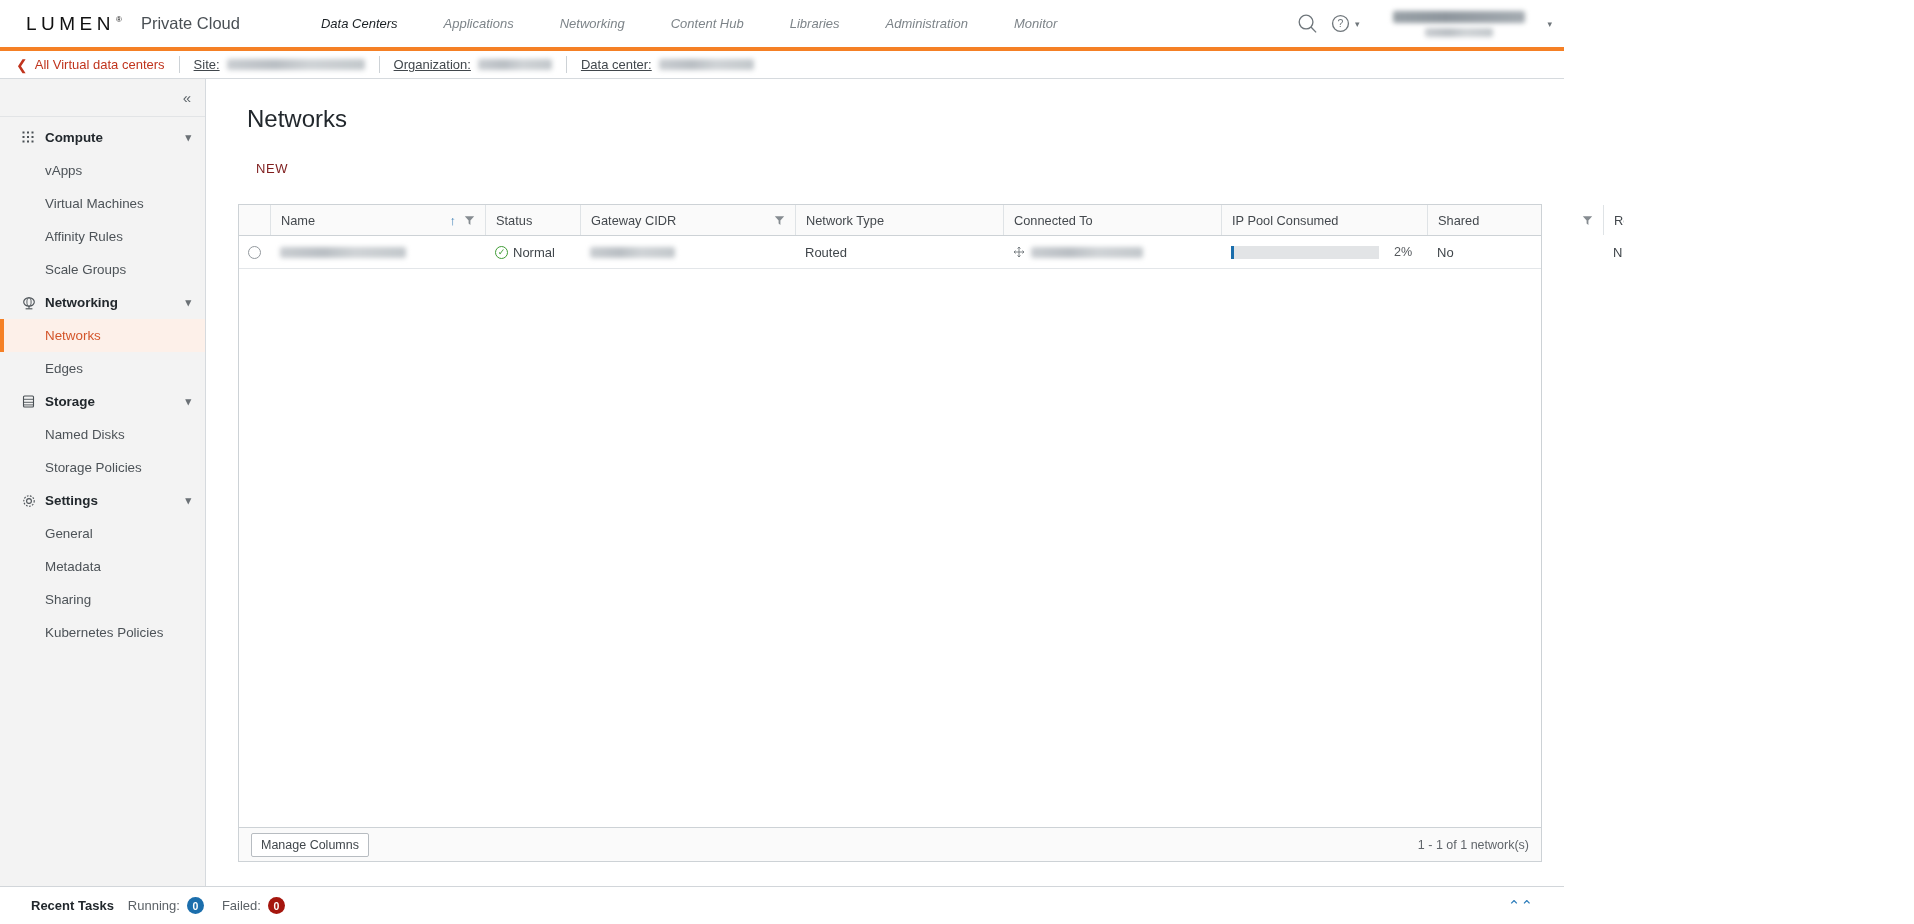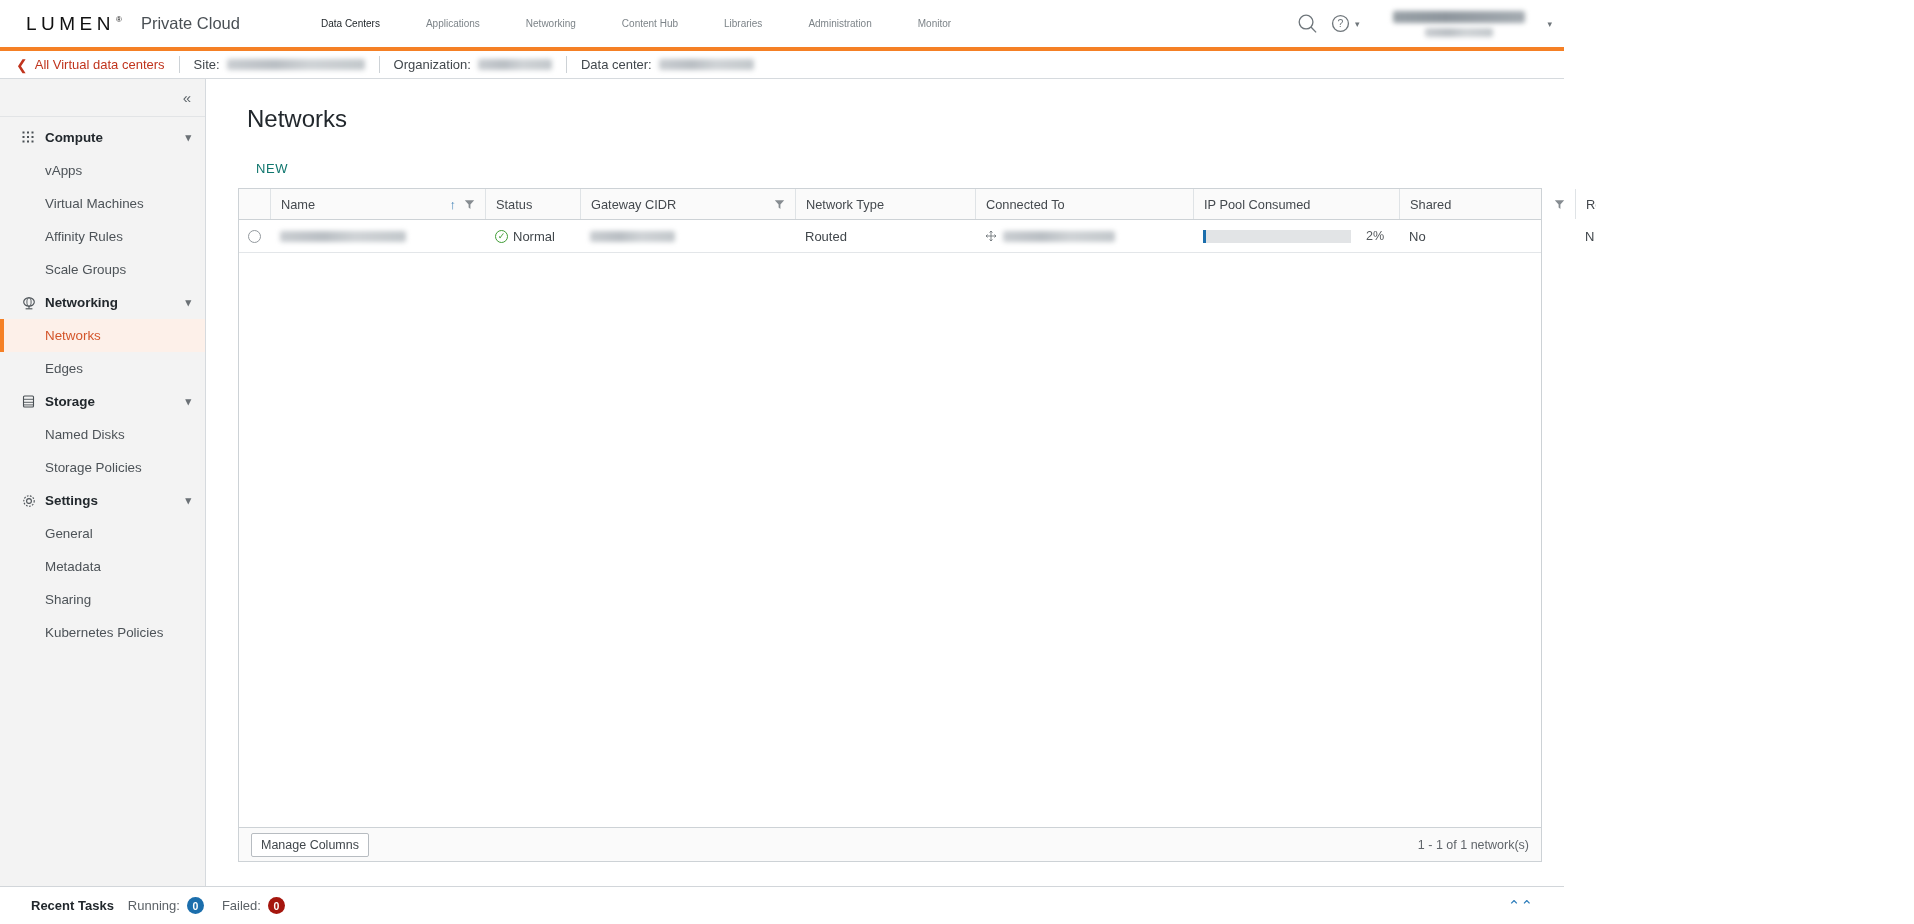--- a/index.html
+++ b/index.html
@@ -52,27 +52,28 @@
     color: #4a5055;
     font-weight: 400;
   }
   .navitems {
     display: flex;
     align-items: center;
     margin-left: 58px;
     height: 100%;
   }
   .navitem {
-    font-size: 10px;
+    font-size: 13px;
     color: #7d8489;
     padding: 0 23px;
     height: 100%;
     display: flex; align-items: center;
     cursor: pointer;
     white-space: nowrap;
+    font-style: italic;
   }
   .navitem.active { color: #1c2226; font-weight: 400; }
   .nav-right {
     margin-left: auto;
     display: flex; align-items: center;
     height: 100%;
     padding-right: 12px;
   }
   .icon-btn {
     width: 44px; height: 51px;
@@ -112,21 +113,21 @@
     padding-left: 16px;
   }
   .bc-back {
     display: flex; align-items: center;
     color: #c0341d; cursor: pointer;
     font-size: 13px;
   }
   .bc-chev { font-size: 14px; margin-right: 7px; color:#c0341d; }
   .bc-sep { width: 1px; height: 17px; background: #cdd2d6; margin: 0 14px; }
   .bc-field { display: flex; align-items: center; white-space: nowrap; }
-  .bc-label { color: #41474c; margin-right: 7px; }
+  .bc-label { color: #41474c; margin-right: 7px; text-decoration: underline; }
 
   
   .body-row { display: flex; flex: 1 1 auto; min-height: 0; background:#fff; }
 
   
   .sidebar {
     width: 206px;
     flex: 0 0 206px;
     background: #f3f3f3;
     border-right: 1px solid #d6dade;
@@ -173,24 +174,24 @@
     display: flex; flex-direction: column;
     min-width: 0;
   }
   .page-title {
     font-size: 24px;
     color: #22282d;
     font-weight: 400;
     margin: 26px 0 0 9px;
   }
   .new-btn {
-    margin: 24px 0 8px 12px;
+    margin: 24px 0 24px 12px;
     font-size: 13px;
     letter-spacing: 0.6px;
-    color: #0f766e;
+    color: #7f1d1d;
     background: transparent;
     border: none;
     cursor: pointer;
     padding: 4px 6px;
     align-self: flex-start;
     font-family: "Liberation Sans", sans-serif;
   }
 
   .grid {
     border: 1px solid #cdd2d6;
@@ -221,21 +222,21 @@
   .th .th-label { flex: 0 0 auto; }
   .th .th-icons { margin-left: auto; display:flex; align-items:center; gap: 8px; }
   .sort-asc { color: #3d7fb5; font-size: 13px; line-height: 1; }
   .filter-ic { display:inline-block; }
 
   .col-check { flex: 0 0 31px; }
   .col-name  { flex: 0 0 215px; }
   .col-status{ flex: 0 0 95px; }
   .col-gw    { flex: 0 0 215px; gap: 16px; }
   .col-type  { flex: 0 0 180px; }
-  .col-conn  { flex: 0 0 218px; }
+  .col-conn  { flex: 0 0 218px; margin-left: 28px; }
   .col-ip    { flex: 0 0 206px; }
   .col-shared{ flex: 0 0 176px; }
   .col-route { flex: 1 1 auto; }
 
   .grid-body { flex: 1 1 auto; min-height: 0; }
   .grid-row {
     display: flex;
     height: 33px;
     align-items: stretch;
     border-bottom: 1px solid #e3e6e9;

